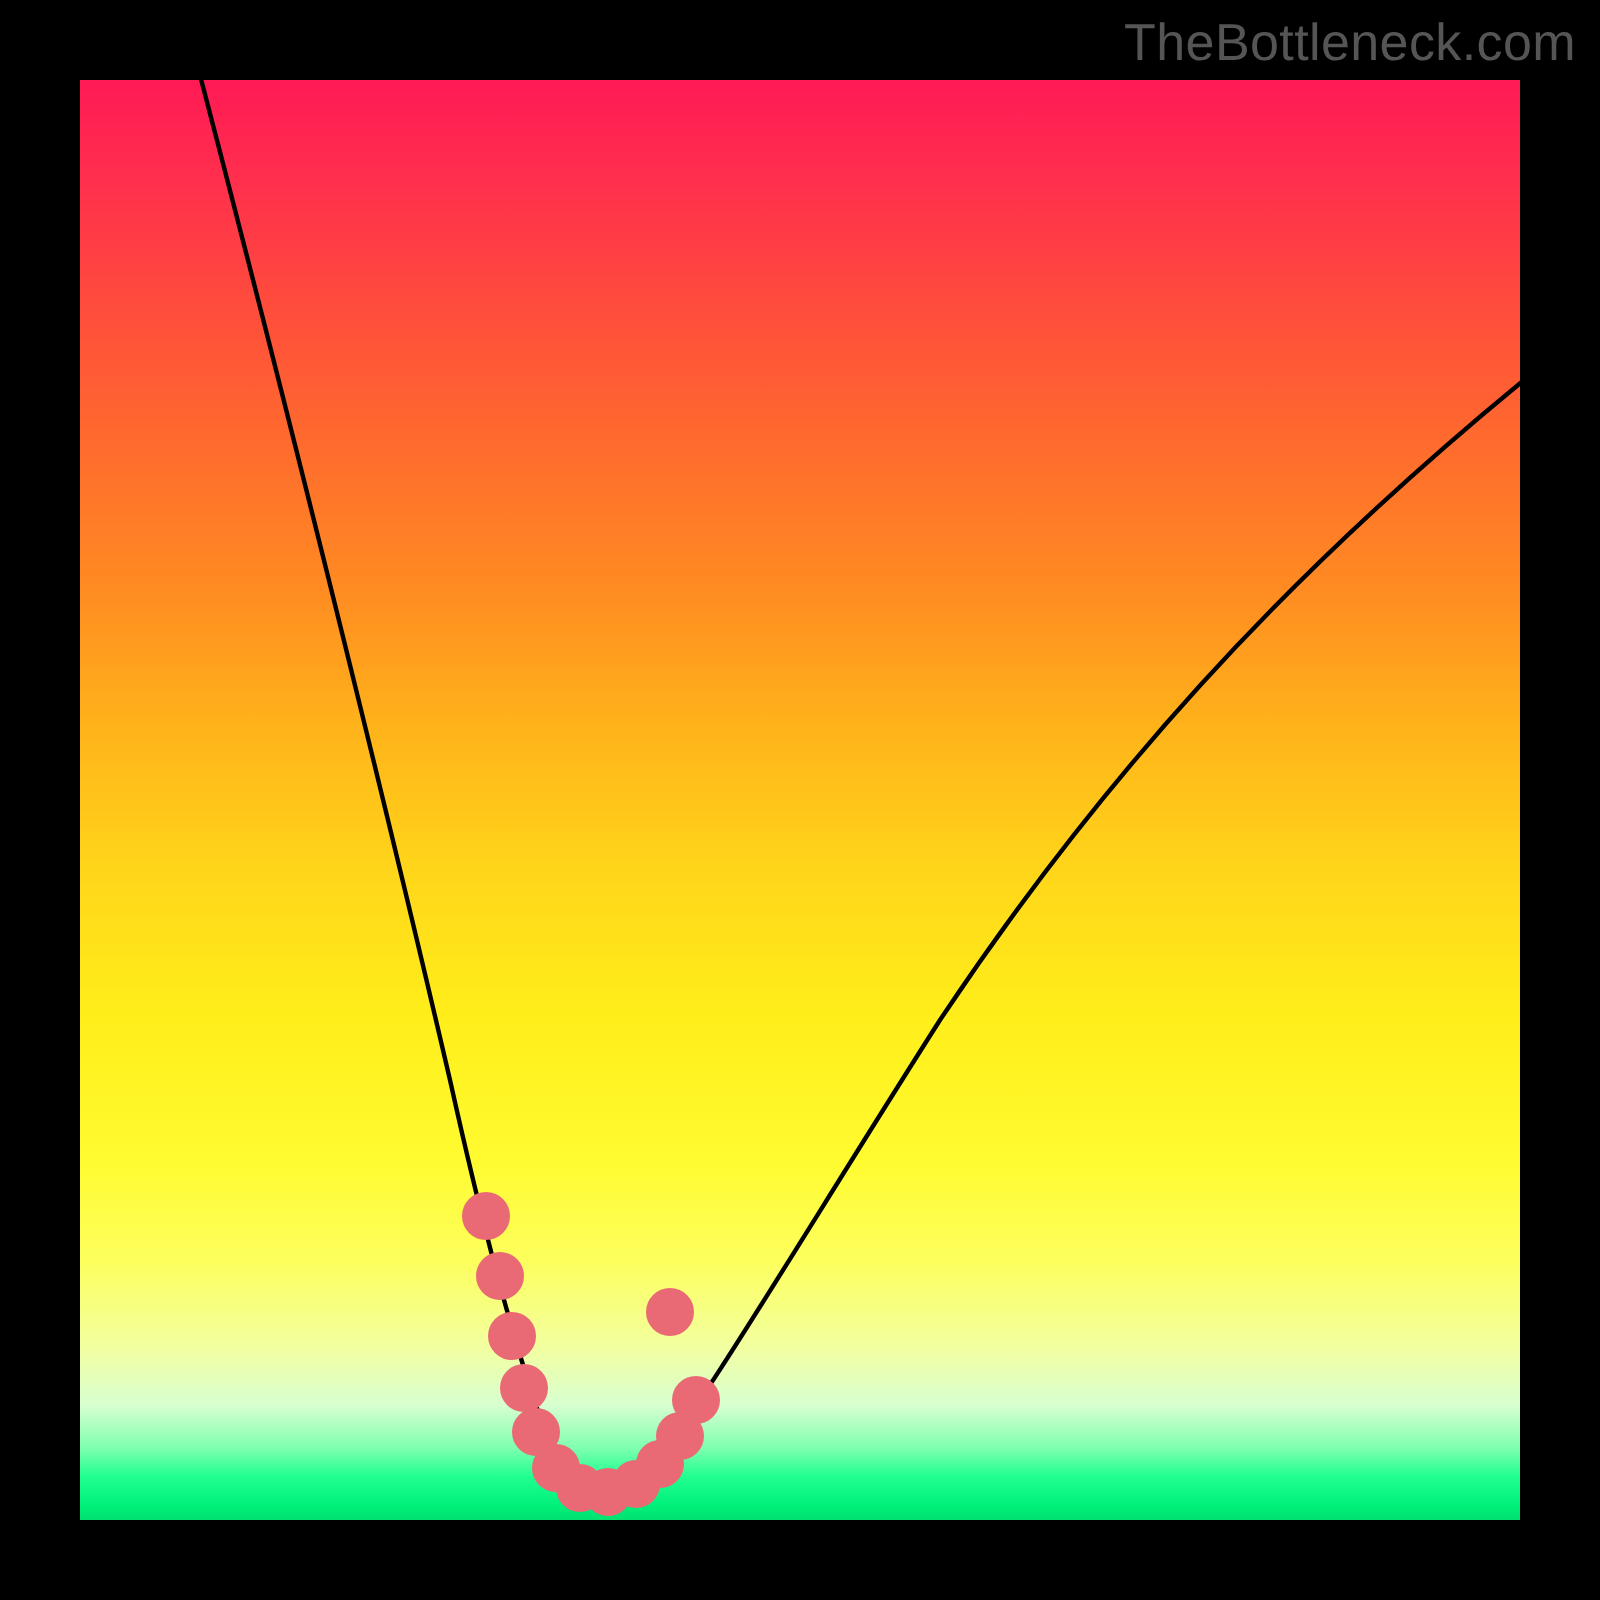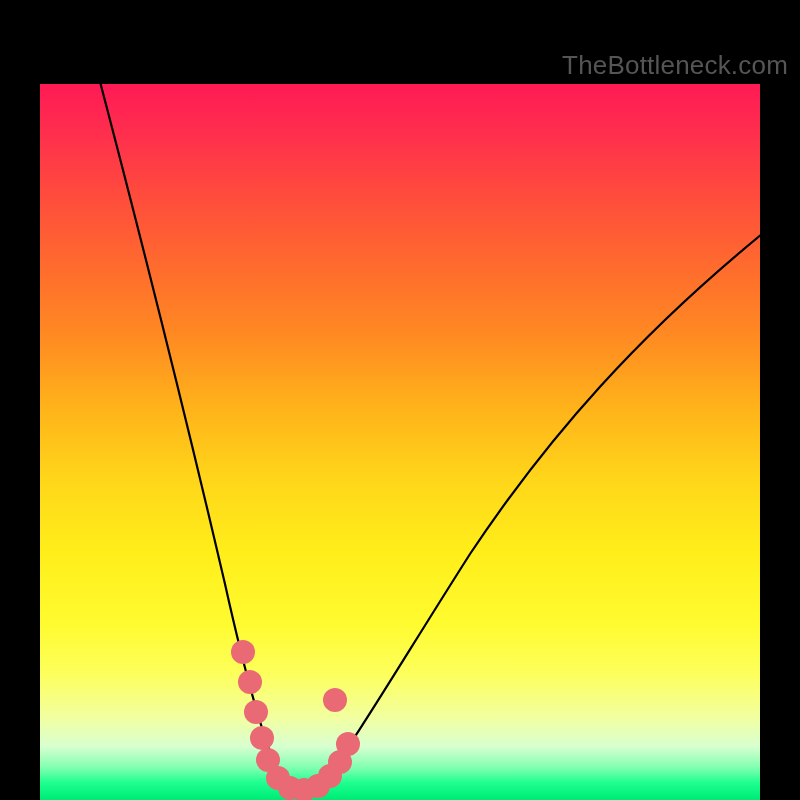--- a/index.html
+++ b/index.html
@@ -11,21 +11,20 @@
     position: relative;
     font-family: Arial, Helvetica, sans-serif;
   }
   .frame {
     position: absolute;
     top: 0;
     left: 0;
     width: 800px;
     height: 700px;
     background: #000;
-    margin-top: 44px;
   }
   .plot-area {
     position: absolute;
     top: 40px;
     left: 40px;
     width: 720px;
     height: 720px;
     overflow: hidden;
   }
   .gradient {

